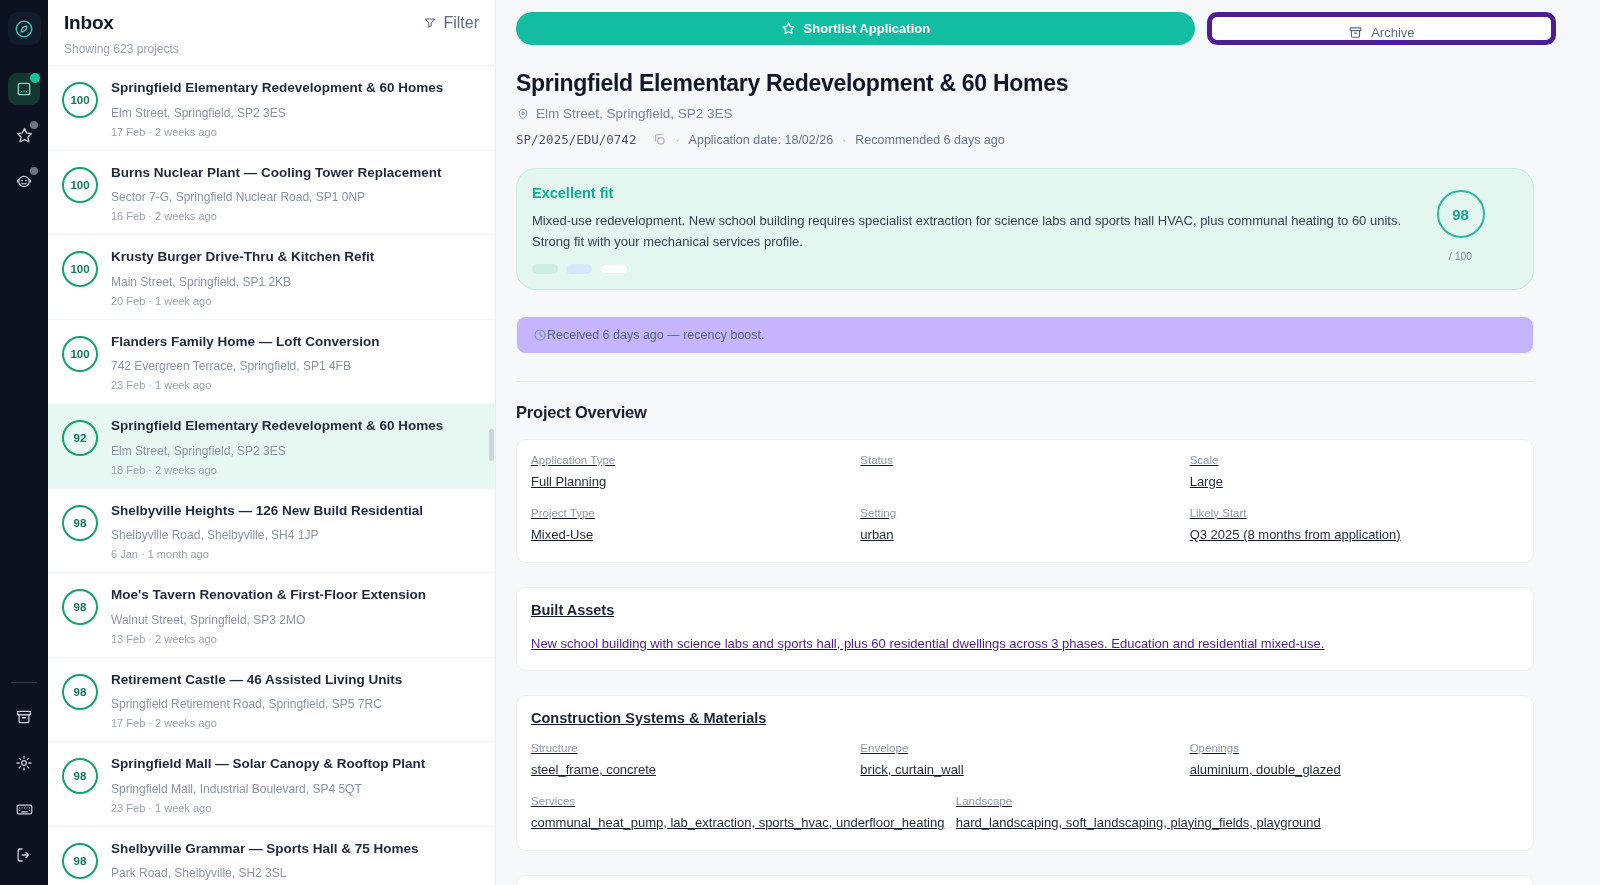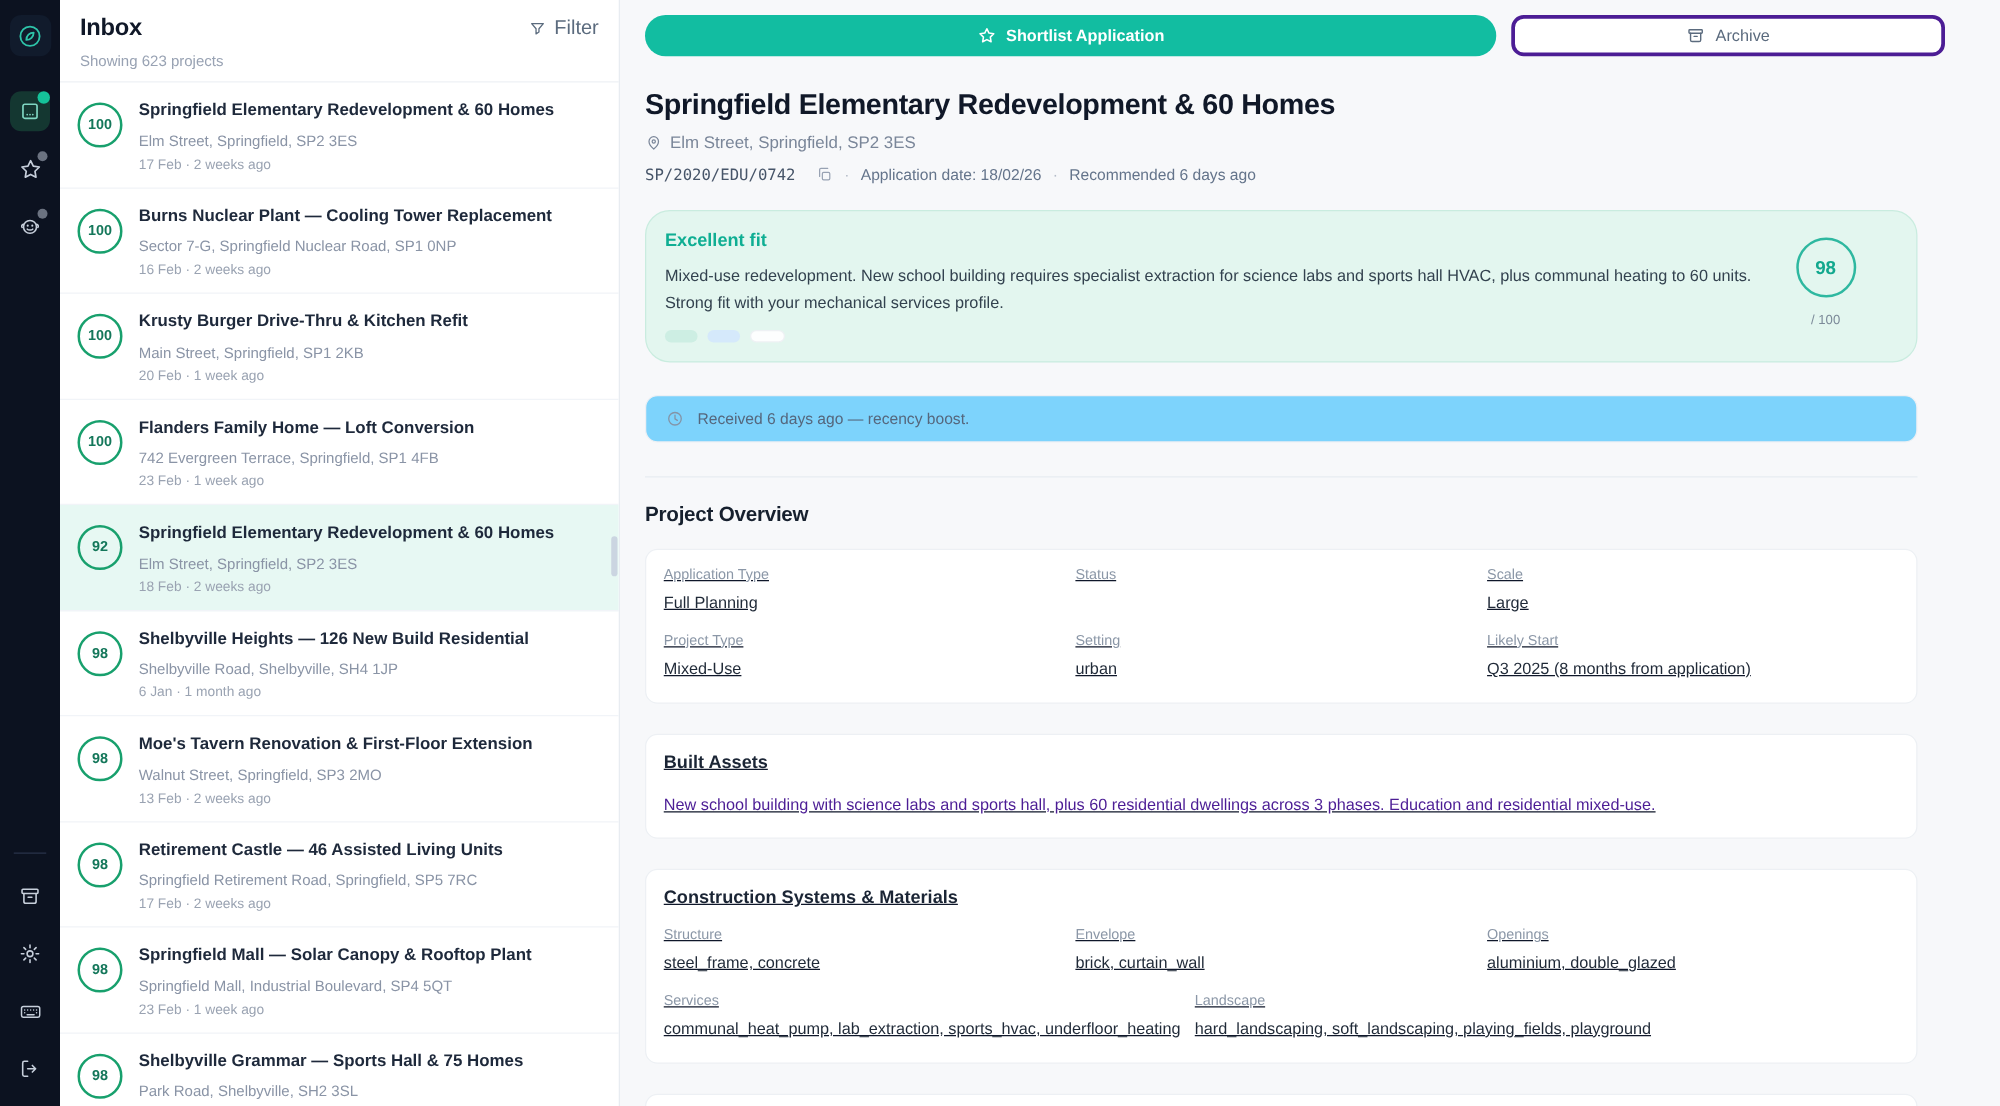--- a/index.html
+++ b/index.html
@@ -90,22 +90,22 @@
   .btn-shortlist {
     flex:2; height:33px;
     background:#12bda1; color:#fff;
     border:none; border-radius:17px; cursor:pointer;
     display:flex; align-items:center; justify-content:center; gap:8px;
     font-size:13px; font-weight:600; font-family:inherit;
   }
   .btn-archive {
     flex:1; height:33px;
     background:#fff; color:#5b6b7e;
-    border:3px solid #4c1d95; border-radius:10px; cursor:pointer;
-    display:flex; align-items:center; justify-content:center; gap:8px;
+    border:5px solid #4c1d95; border-radius:10px; cursor:pointer;
+    display:flex; align-items:flex-end; justify-content:center; gap:8px;
     font-size:13px; font-weight:500; font-family:inherit;
   }
   .detail { padding-right:22px; }
   .page-title { margin-top:25px; font-size:23px; font-weight:700; color:#101828; letter-spacing:-0.3px; }
   .loc-row { margin-top:9px; display:flex; align-items:center; gap:6px; font-size:13.5px; color:#7a8699; }
   .meta-row { margin-top:11px; display:flex; align-items:center; gap:9px; font-size:12.5px; color:#64748b; }
   .ref { font-family:"DejaVu Sans Mono","Liberation Mono",monospace; font-size:12.5px; color:#475569; }
   .copy-btn { background:none; border:none; cursor:pointer; color:#98a2b3; padding:0; margin-left:8px; display:flex; }
   .meta-dot { color:#b4bcc8; }
 
@@ -127,23 +127,23 @@
   .score-ring {
     width:48px; height:48px; border-radius:50%;
     border:2px solid #2eb8a0;
     display:flex; align-items:center; justify-content:center;
     font-size:15px; font-weight:700; color:#12a88e;
   }
   .score-max { margin-top:12px; font-size:10.5px; color:#7c8a99; }
 
   .received {
     margin-top:26px;
-    background:#7dd3fc; border:1px solid #edf0f4; border-radius:10px;
+    background:#c4b5fd; border:1px solid #edf0f4; border-radius:10px;
     padding:11px 16px;
-    display:flex; align-items:center; gap:11px;
+    display:flex; align-items:center; 
     font-size:12.5px; color:#55677d;
   }
   .received .clock { color:#8494a7; }
 
   .hr { height:1px; background:#e8ecf1; margin-top:27px; }
   .section-heading { margin-top:21px; font-size:16.5px; font-weight:700; color:#16202e; letter-spacing:-0.2px; }
 
   .card {
     background:#fff; border:1px solid #edf0f4; border-radius:10px;
     padding:14px 14px 17px 14px;
@@ -389,21 +389,21 @@
       <span>
         <svg width="14" height="14" viewBox="0 0 24 24" fill="none" stroke="currentColor" stroke-width="1.7">
           <path d="M12 21s-6.5-5.4-6.5-10.3A6.5 6.5 0 0 1 12 4a6.5 6.5 0 0 1 6.5 6.7C18.5 15.6 12 21 12 21z"></path>
           <circle cx="12" cy="10.7" r="2.2"></circle>
         </svg>
       </span>
       <span>Elm Street, Springfield, SP2 3ES</span>
     </div>
 
     <div class="meta-row">
-      <span class="ref">SP/2020/EDU/0742</span>
+      <span class="ref">SP/2025/EDU/0742</span>
       <button class="copy-btn">
         <span>
           <svg width="13" height="13" viewBox="0 0 24 24" fill="none" stroke="currentColor" stroke-width="1.8" stroke-linecap="round">
             <rect x="9" y="9" width="11" height="11" rx="2"></rect>
             <path d="M5 15V5a2 2 0 0 1 2-2h10"></path>
           </svg>
         </span>
       </button>
       <span class="meta-dot">·</span>
       <span>Application date: 18/02/26</span>

